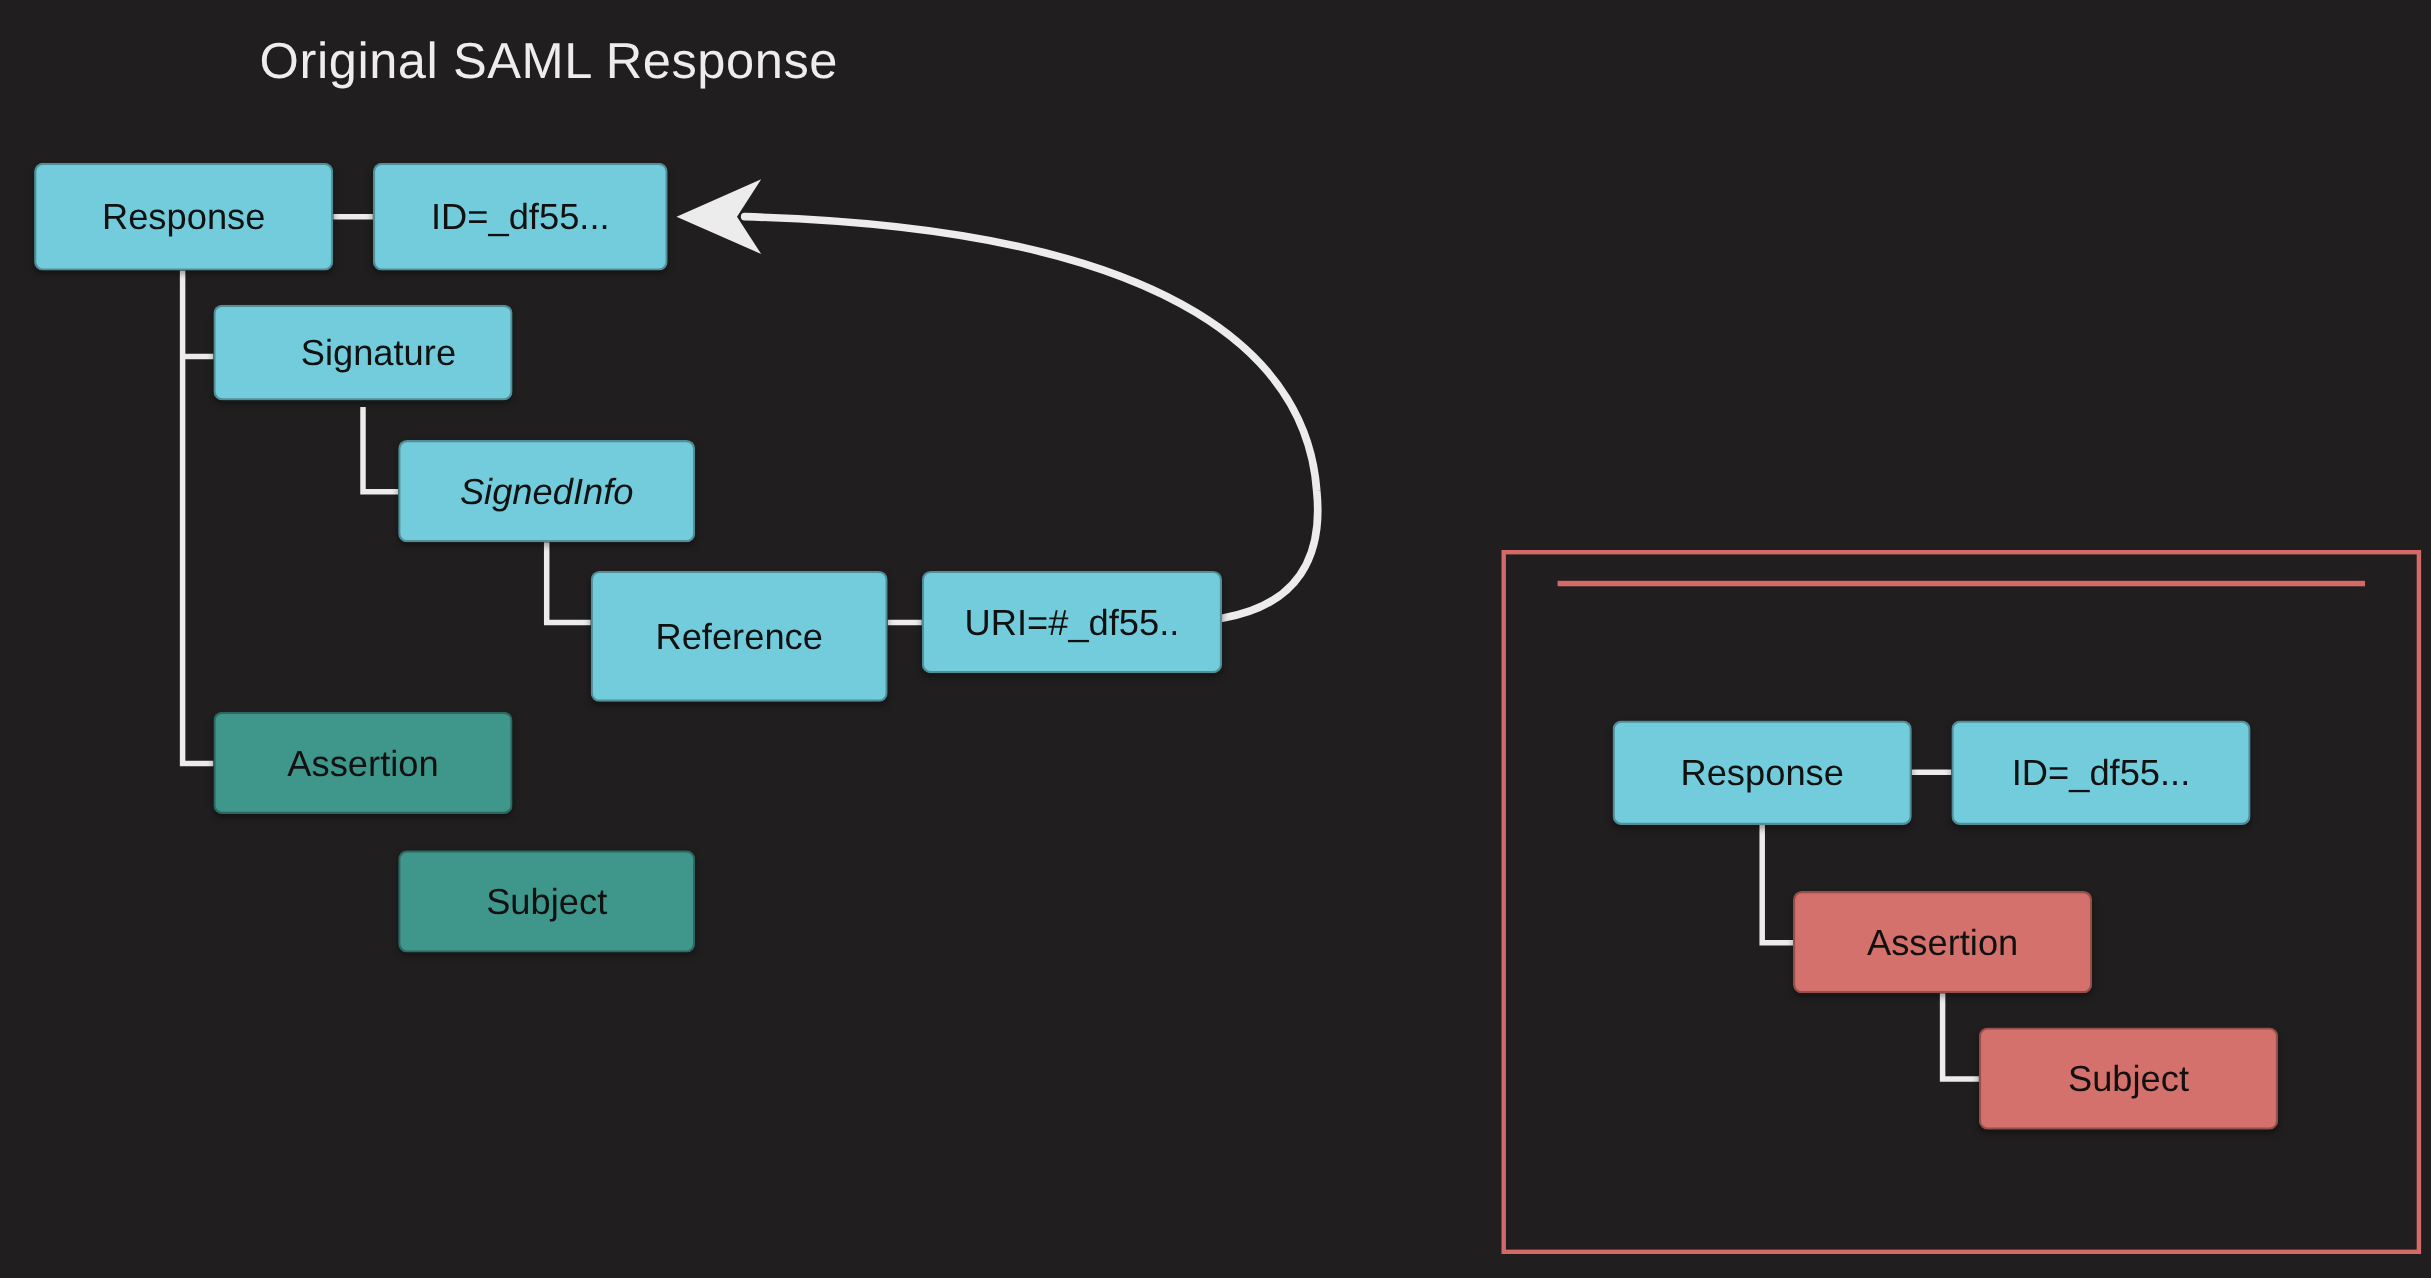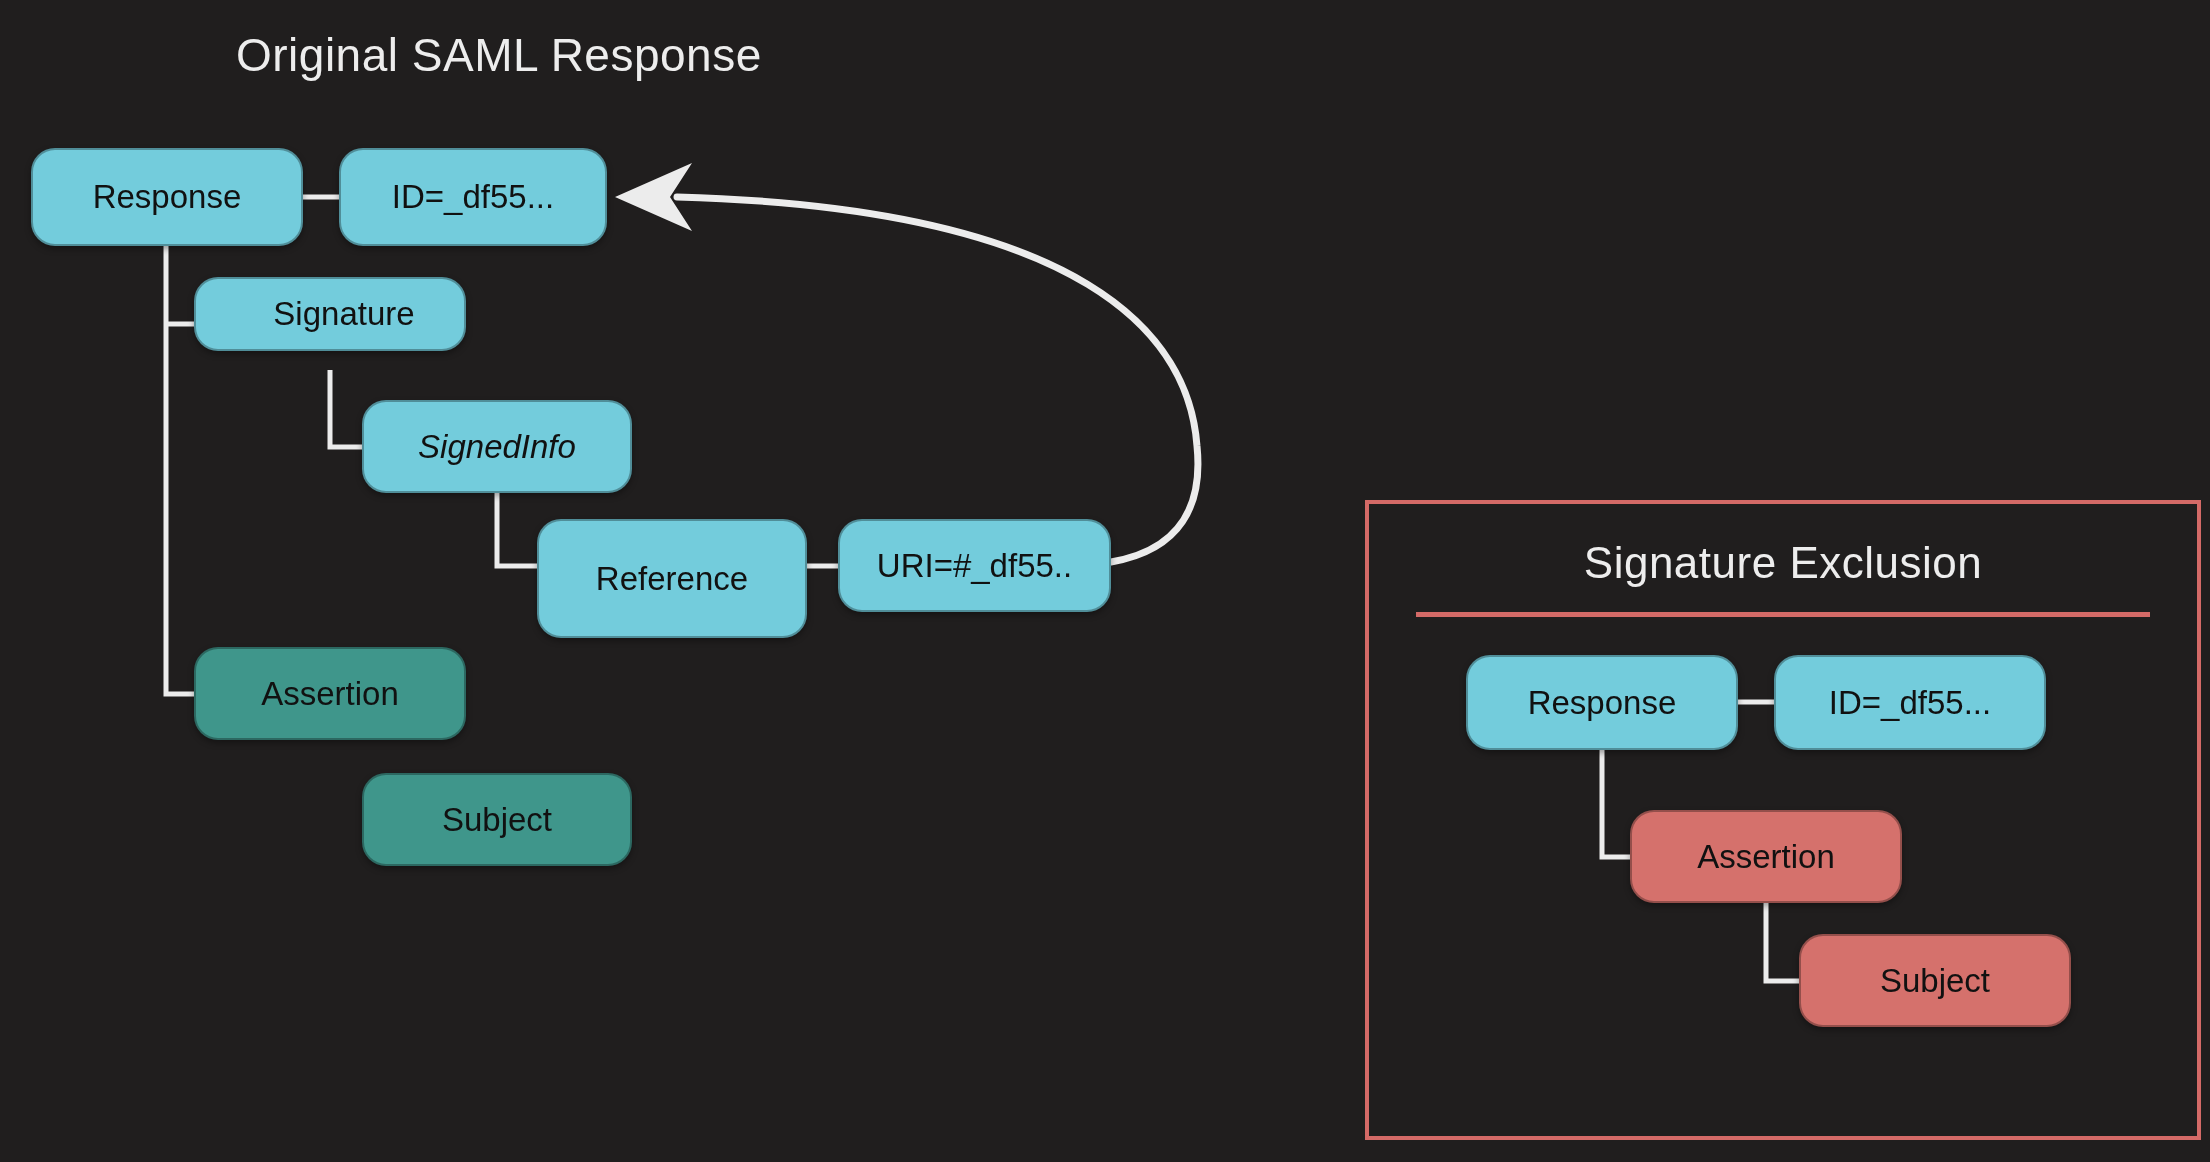--- a/index.html
+++ b/index.html
@@ -21,21 +21,21 @@
     position:relative;
   }
   .stage{position:absolute;inset:0;width:2210px;height:1162px;margin-left:29px;}
   svg.wires{position:absolute;left:0;top:0;z-index:1;}
   .edge{stroke:var(--connector);stroke-width:5;fill:none;}
   .arrow-curve{stroke:var(--connector);stroke-width:7;fill:none;stroke-linecap:round;}
   .arrow-head{fill:var(--connector);stroke:none;}
   .node{
     position:absolute;z-index:2;
     display:flex;align-items:center;justify-content:center;
-    border-radius:24px;
+    border-radius:8px;
     font-size:33px;color:var(--node-text);
     border:2px solid rgba(0,0,0,0.30);
     box-shadow:0 3px 6px rgba(0,0,0,0.35);
     box-sizing:border-box;
     white-space:nowrap;
   }
   .node.cyan{background:var(--node-cyan);}
   .node.teal{background:var(--node-teal);}
   .node.red{background:var(--node-red);}
   .diagram-title{
@@ -82,34 +82,33 @@
     <path class="edge" d="M1573,750 L1573,857 L1601,857"></path>
     <path class="edge" d="M1737,903 L1737,981 L1770,981"></path>
   </svg>
 
   <div class="diagram-title" style="left:207px;top:28px;">Original SAML Response</div>
 
   <div class="node cyan" style="left:2px;top:148px;width:272px;height:98px;">Response</div>
 
   <div class="node cyan" style="left:310px;top:148px;width:268px;height:98px;">ID=_df55...</div>
 
-  <div class="node cyan" style="left:165px;top:277px;width:272px;height:74px;padding-left:28px;">Signature</div>
+  <div class="node cyan" style="left:165px;top:277px;width:272px;height:87px;padding-left:28px;">Signature</div>
 
   <div class="node cyan" style="left:333px;top:400px;width:270px;height:93px;font-style:italic;">SignedInfo</div>
 
   <div class="node cyan" style="left:508px;top:519px;width:270px;height:119px;">Reference</div>
 
   <div class="node cyan" style="left:809px;top:519px;width:273px;height:93px;">URI=#_df55..</div>
 
   <div class="node teal" style="left:165px;top:647px;width:272px;height:93px;">Assertion</div>
 
   <div class="node teal" style="left:333px;top:773px;width:270px;height:93px;">Subject</div>
 
   <div class="exclusion-box">
-    <div class="exclusion-title">Signature Exclusion</div>
     <div class="exclusion-divider"></div>
   </div>
 
   <div class="node cyan" style="left:1437px;top:655px;width:272px;height:95px;">Response</div>
 
   <div class="node cyan" style="left:1745px;top:655px;width:272px;height:95px;">ID=_df55...</div>
 
   <div class="node red" style="left:1601px;top:810px;width:272px;height:93px;">Assertion</div>
 
   <div class="node red" style="left:1770px;top:934px;width:272px;height:93px;">Subject</div>

